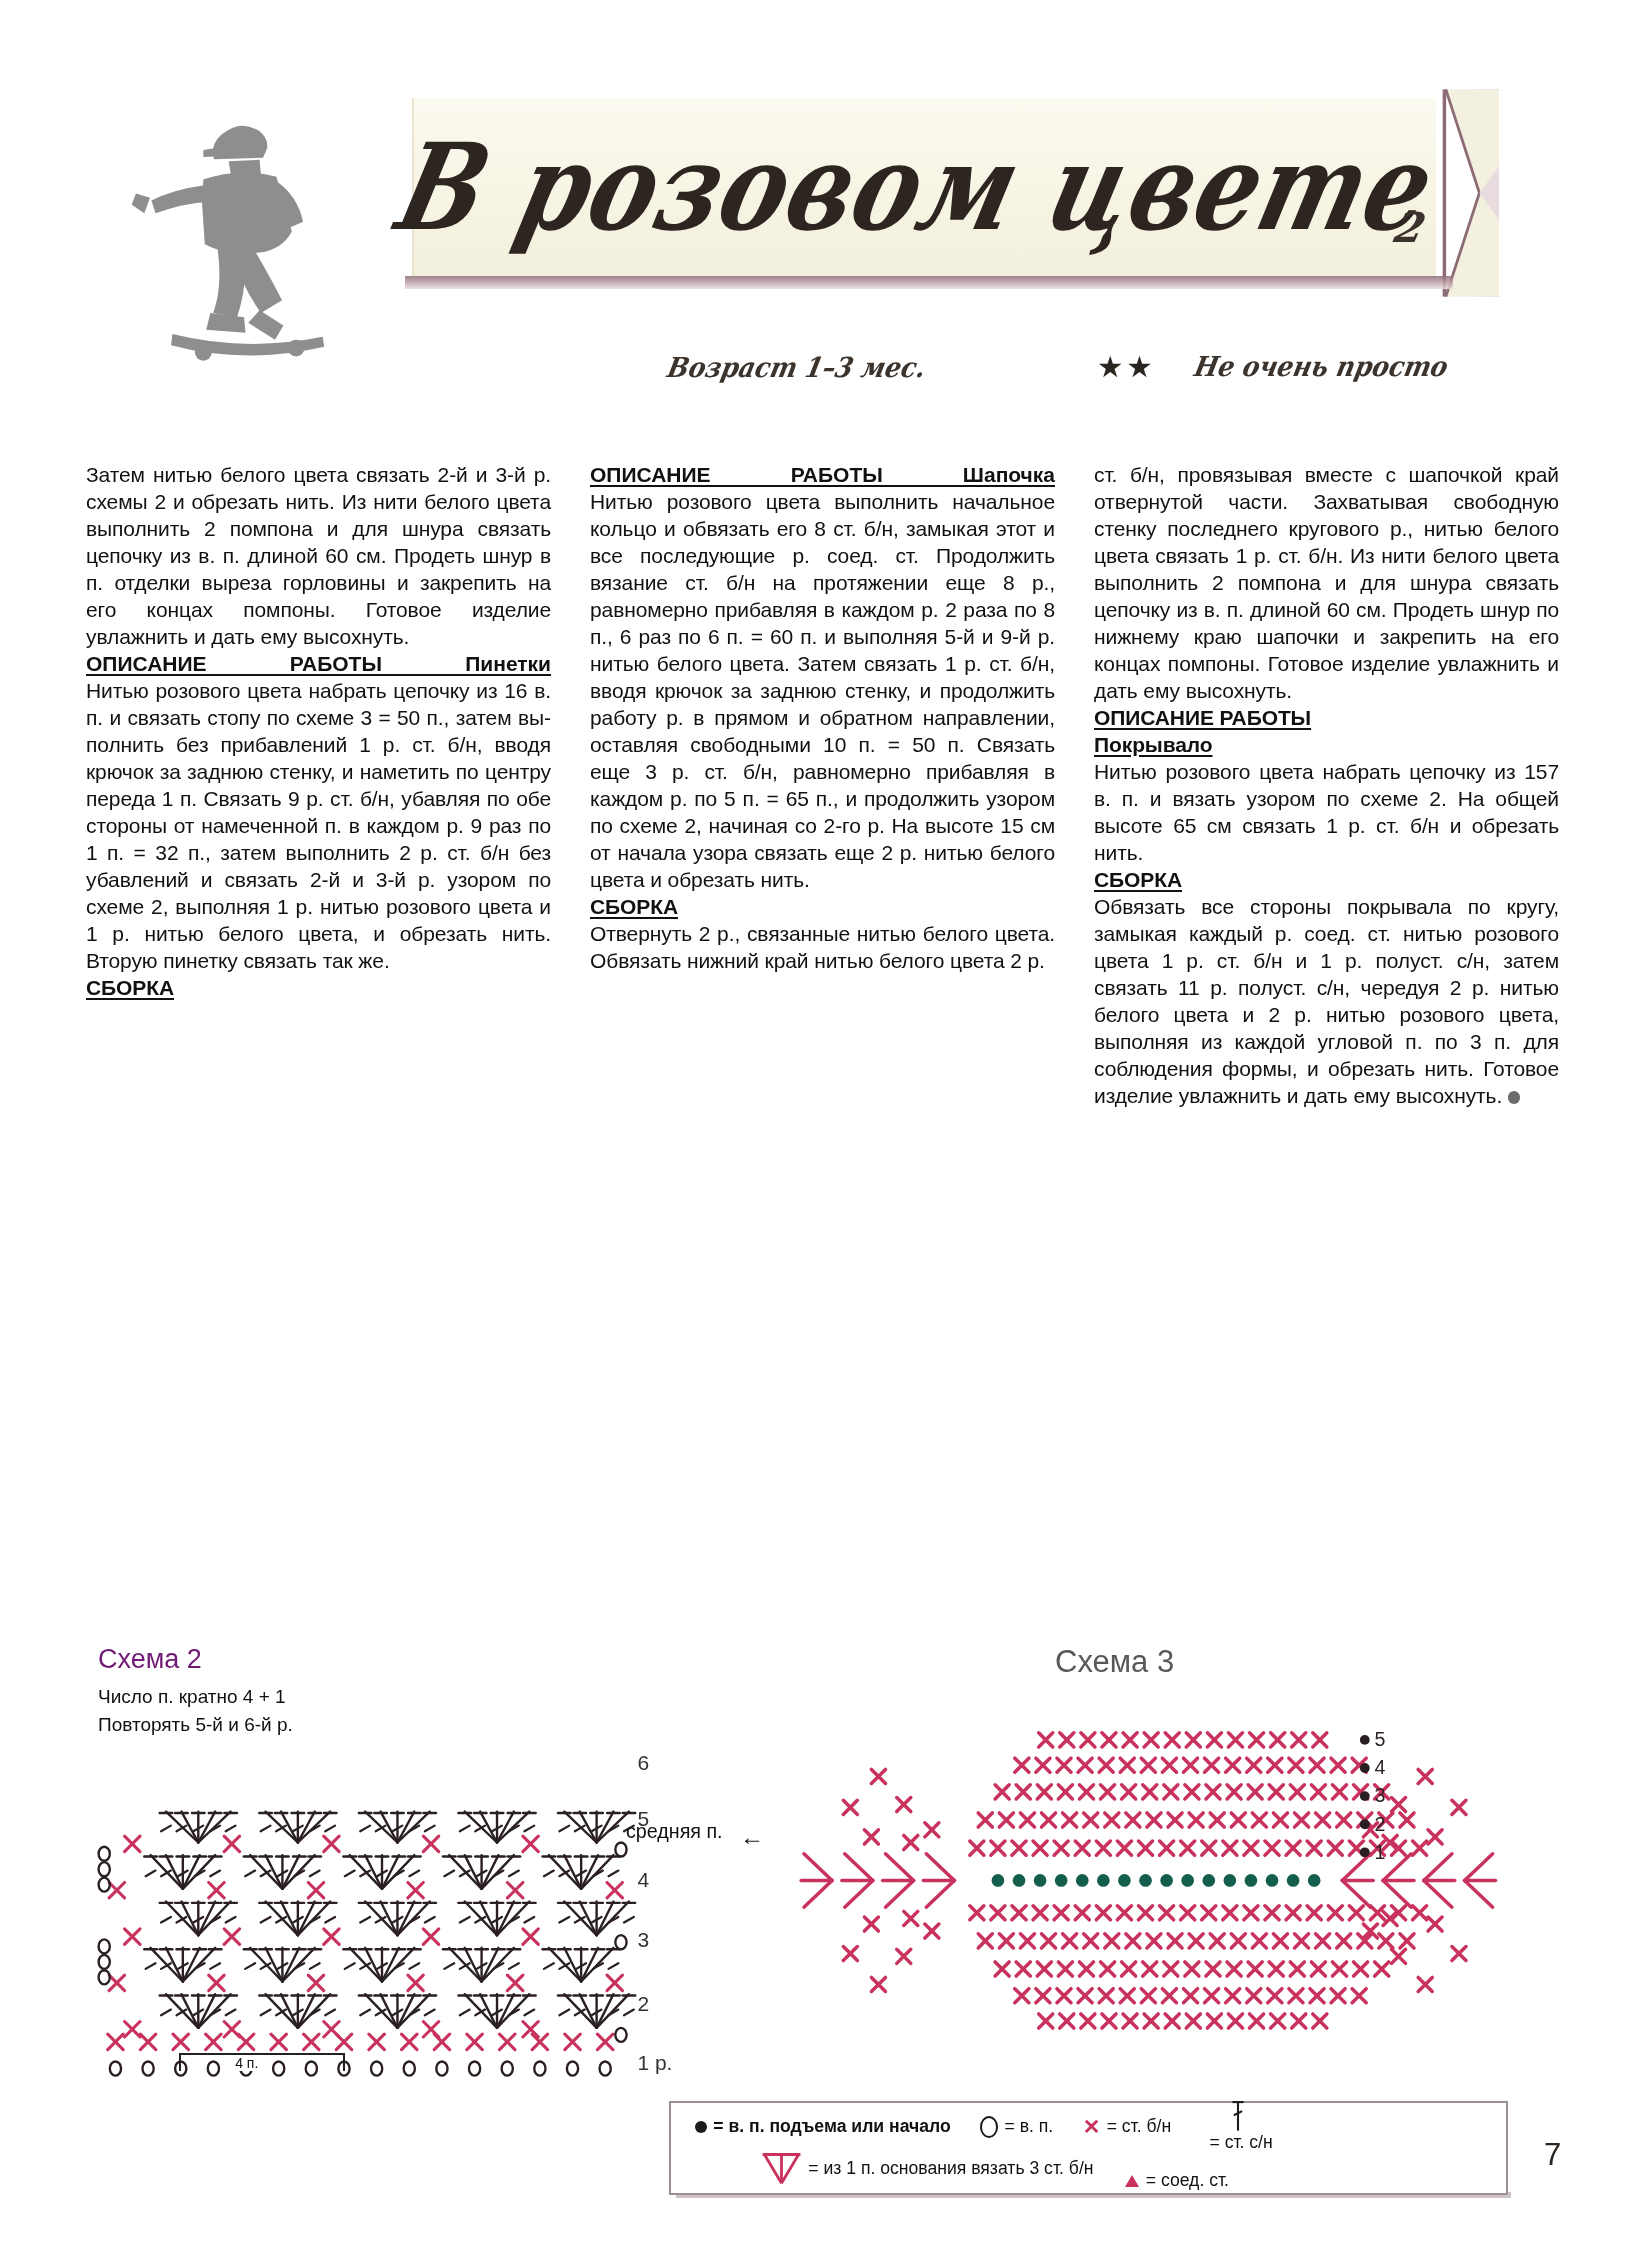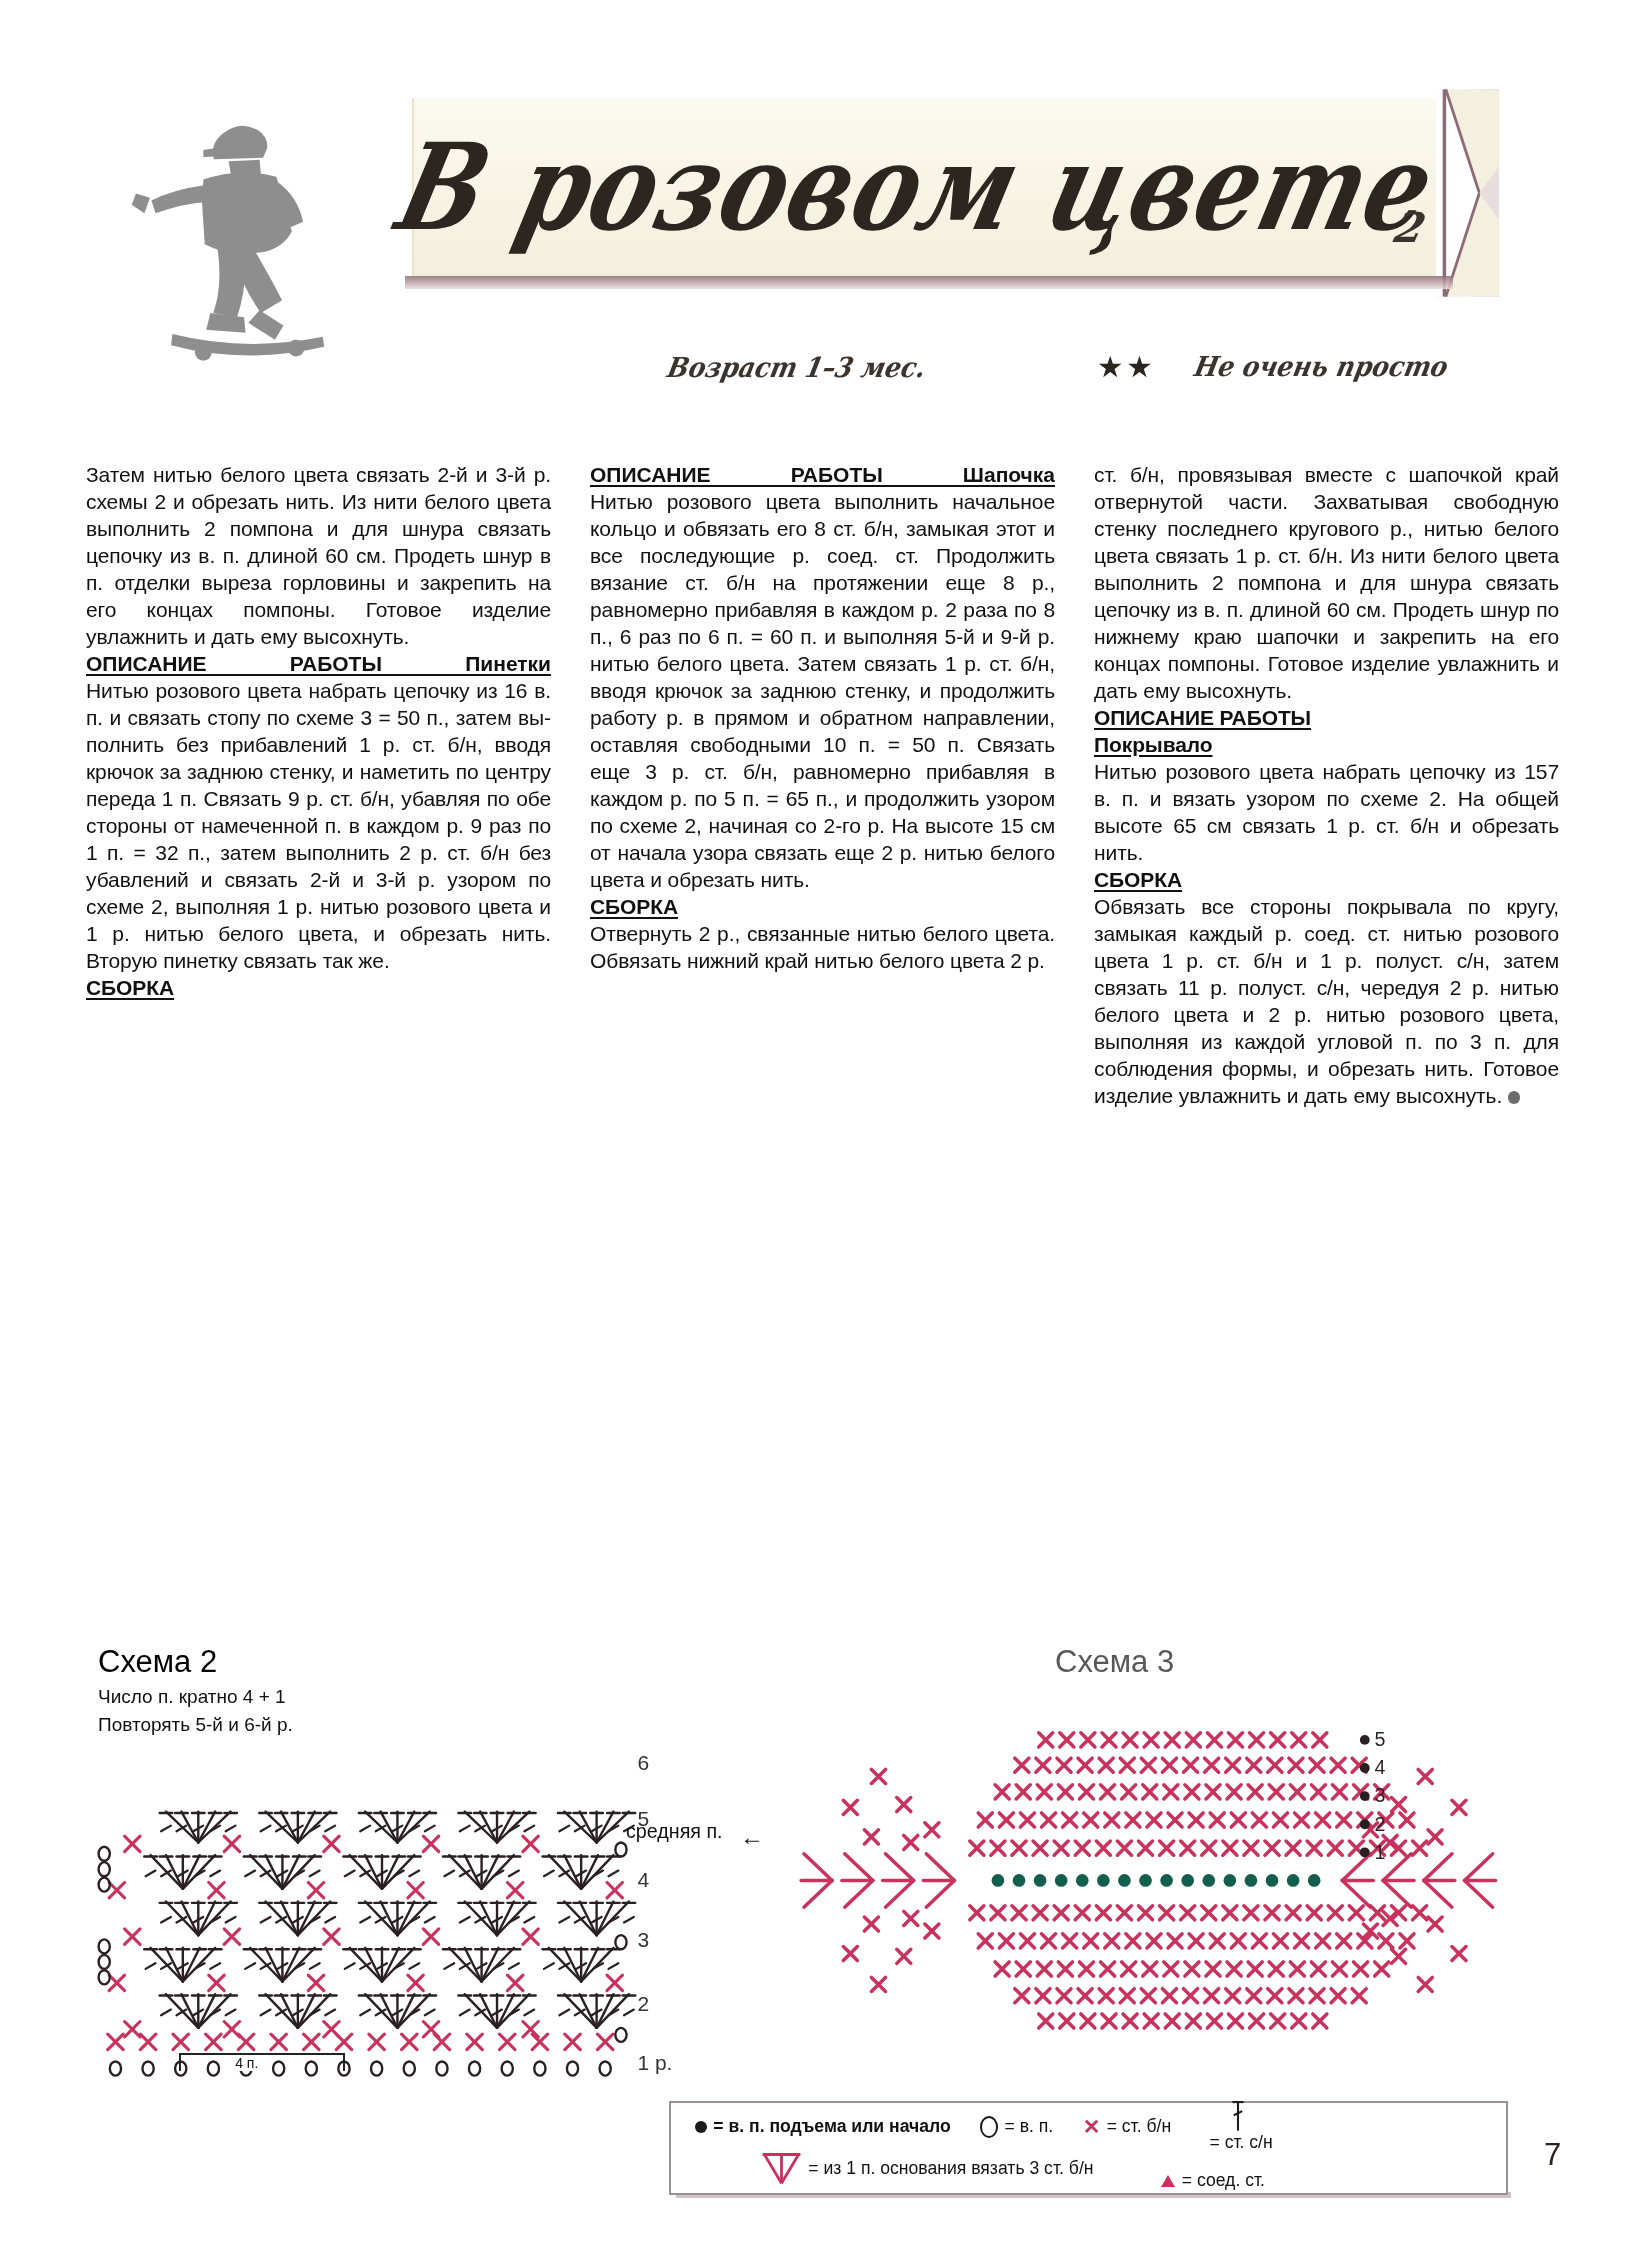--- a/index.html
+++ b/index.html
@@ -78,21 +78,21 @@
   }
   .col p.hd2{
     font-weight:700;text-decoration:underline;text-underline-offset:2.8px;
     text-align:left;
   }
   .endmark{display:inline-block;width:12.7px;height:12.7px;border-radius:50%;
     background:#6c6c6c;vertical-align:middle;margin-left:5.6px;}
   
   .s2-title{
     position:absolute;left:98px;top:1644px;
-    font-size:31px;color:#000000;font-family:"Liberation Sans",sans-serif;
+    font-size:27px;color:#701a75;font-family:"Liberation Sans",sans-serif;
   }
   .s2-note1{position:absolute;left:98px;top:1686px;font-size:19px;color:#111;}
   .s2-note2{position:absolute;left:98px;top:1714px;font-size:19px;color:#111;}
   .s2-chart{position:absolute;left:90px;top:1747px;width:555px;height:330px;}
   .s2-rowlabels{position:absolute;left:636px;top:1747px;width:56px;height:330px;}
   .s2-rowlabels div{position:absolute;font-size:21px;color:#333;}
   .s2-span{position:absolute;left:179px;top:2045px;width:162px;height:39px;}
   .s2-span-line{position:absolute;left:0;top:8.4px;width:162px;height:15.5px;
      border-left:2.1px solid #222;border-right:2.1px solid #222;border-top:2.1px solid #222;}
   .s2-span-txt{position:absolute;left:52px;top:9.8px;font-size:14px;color:#111;background:#fff;padding:0 4.2px;}
@@ -1207,21 +1207,21 @@
       </div>
       <div class="li" style="margin-left:32px;flex-direction:column;">
         <svg width="14" height="32" viewBox="0 0 20 46">
           <line x1="10" y1="2" x2="10" y2="44" stroke="#1b1b1b" stroke-width="3"></line>
           <line x1="2" y1="3" x2="18" y2="3" stroke="#1b1b1b" stroke-width="3"></line>
           <line x1="4" y1="22" x2="16" y2="16" stroke="#1b1b1b" stroke-width="3"></line>
         </svg>
         <span class="lab">= ст. с/н</span>
       </div>
     </div>
-    <div class="lrow" style="top:44px;gap:36px;">
+    <div class="lrow" style="top:44px;">
       <div class="li" style="margin-left:90px;">
         <svg width="41" height="35" viewBox="0 0 58 50">
           <line x1="4" y1="4" x2="29" y2="46" stroke="#c8325c" stroke-width="4"></line>
           <line x1="54" y1="4" x2="29" y2="46" stroke="#c8325c" stroke-width="4"></line>
           <line x1="29" y1="6" x2="29" y2="46" stroke="#c8325c" stroke-width="4"></line>
           <line x1="2" y1="5" x2="56" y2="5" stroke="#c8325c" stroke-width="4"></line>
         </svg>
         <span class="lab">= из 1 п. основания вязать 3 ст. б/н</span>
       </div>
       <div class="li" style="margin-left:32px;margin-top:25px;">

